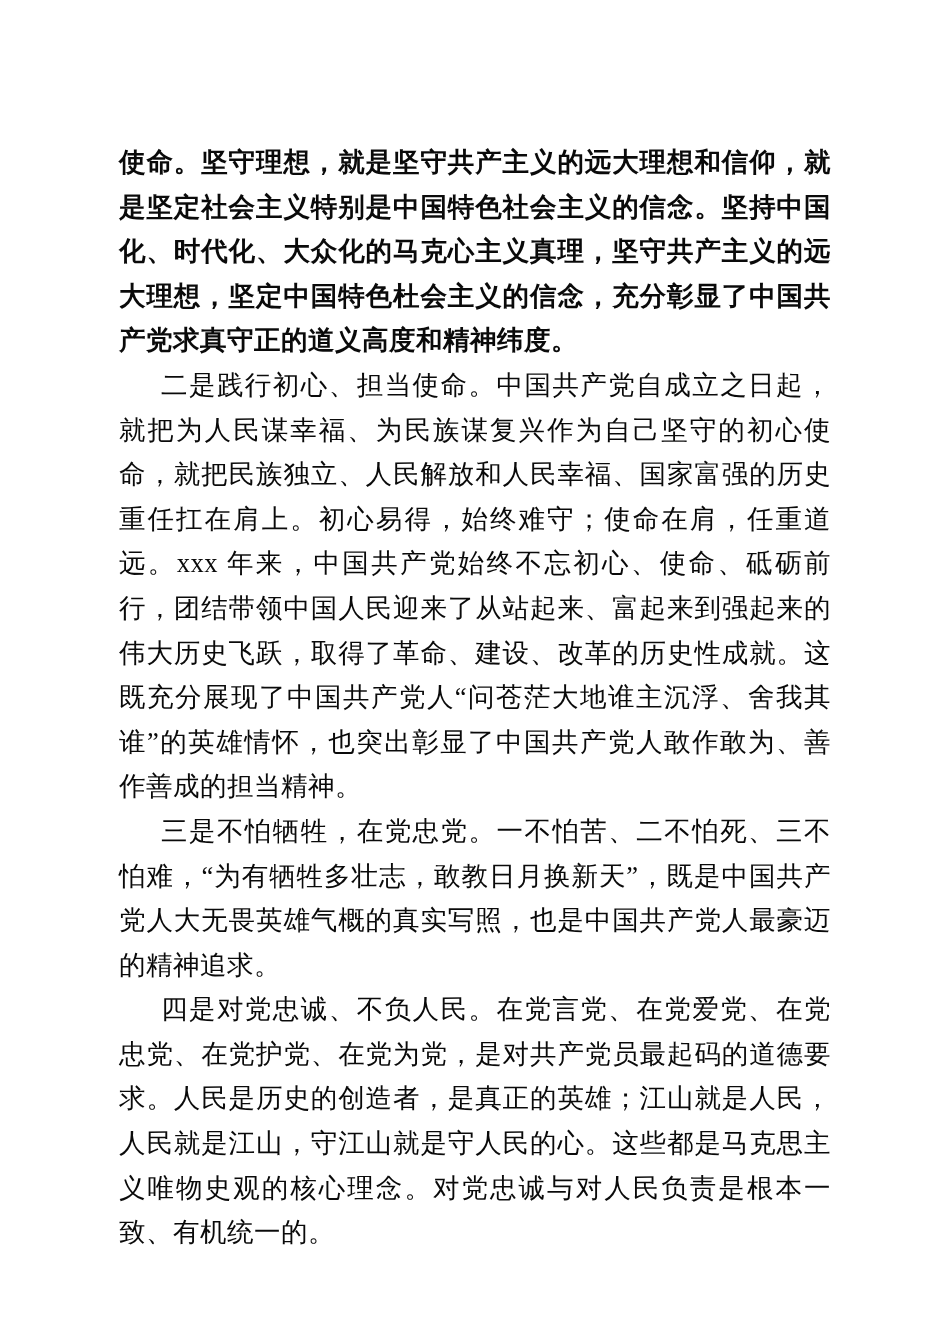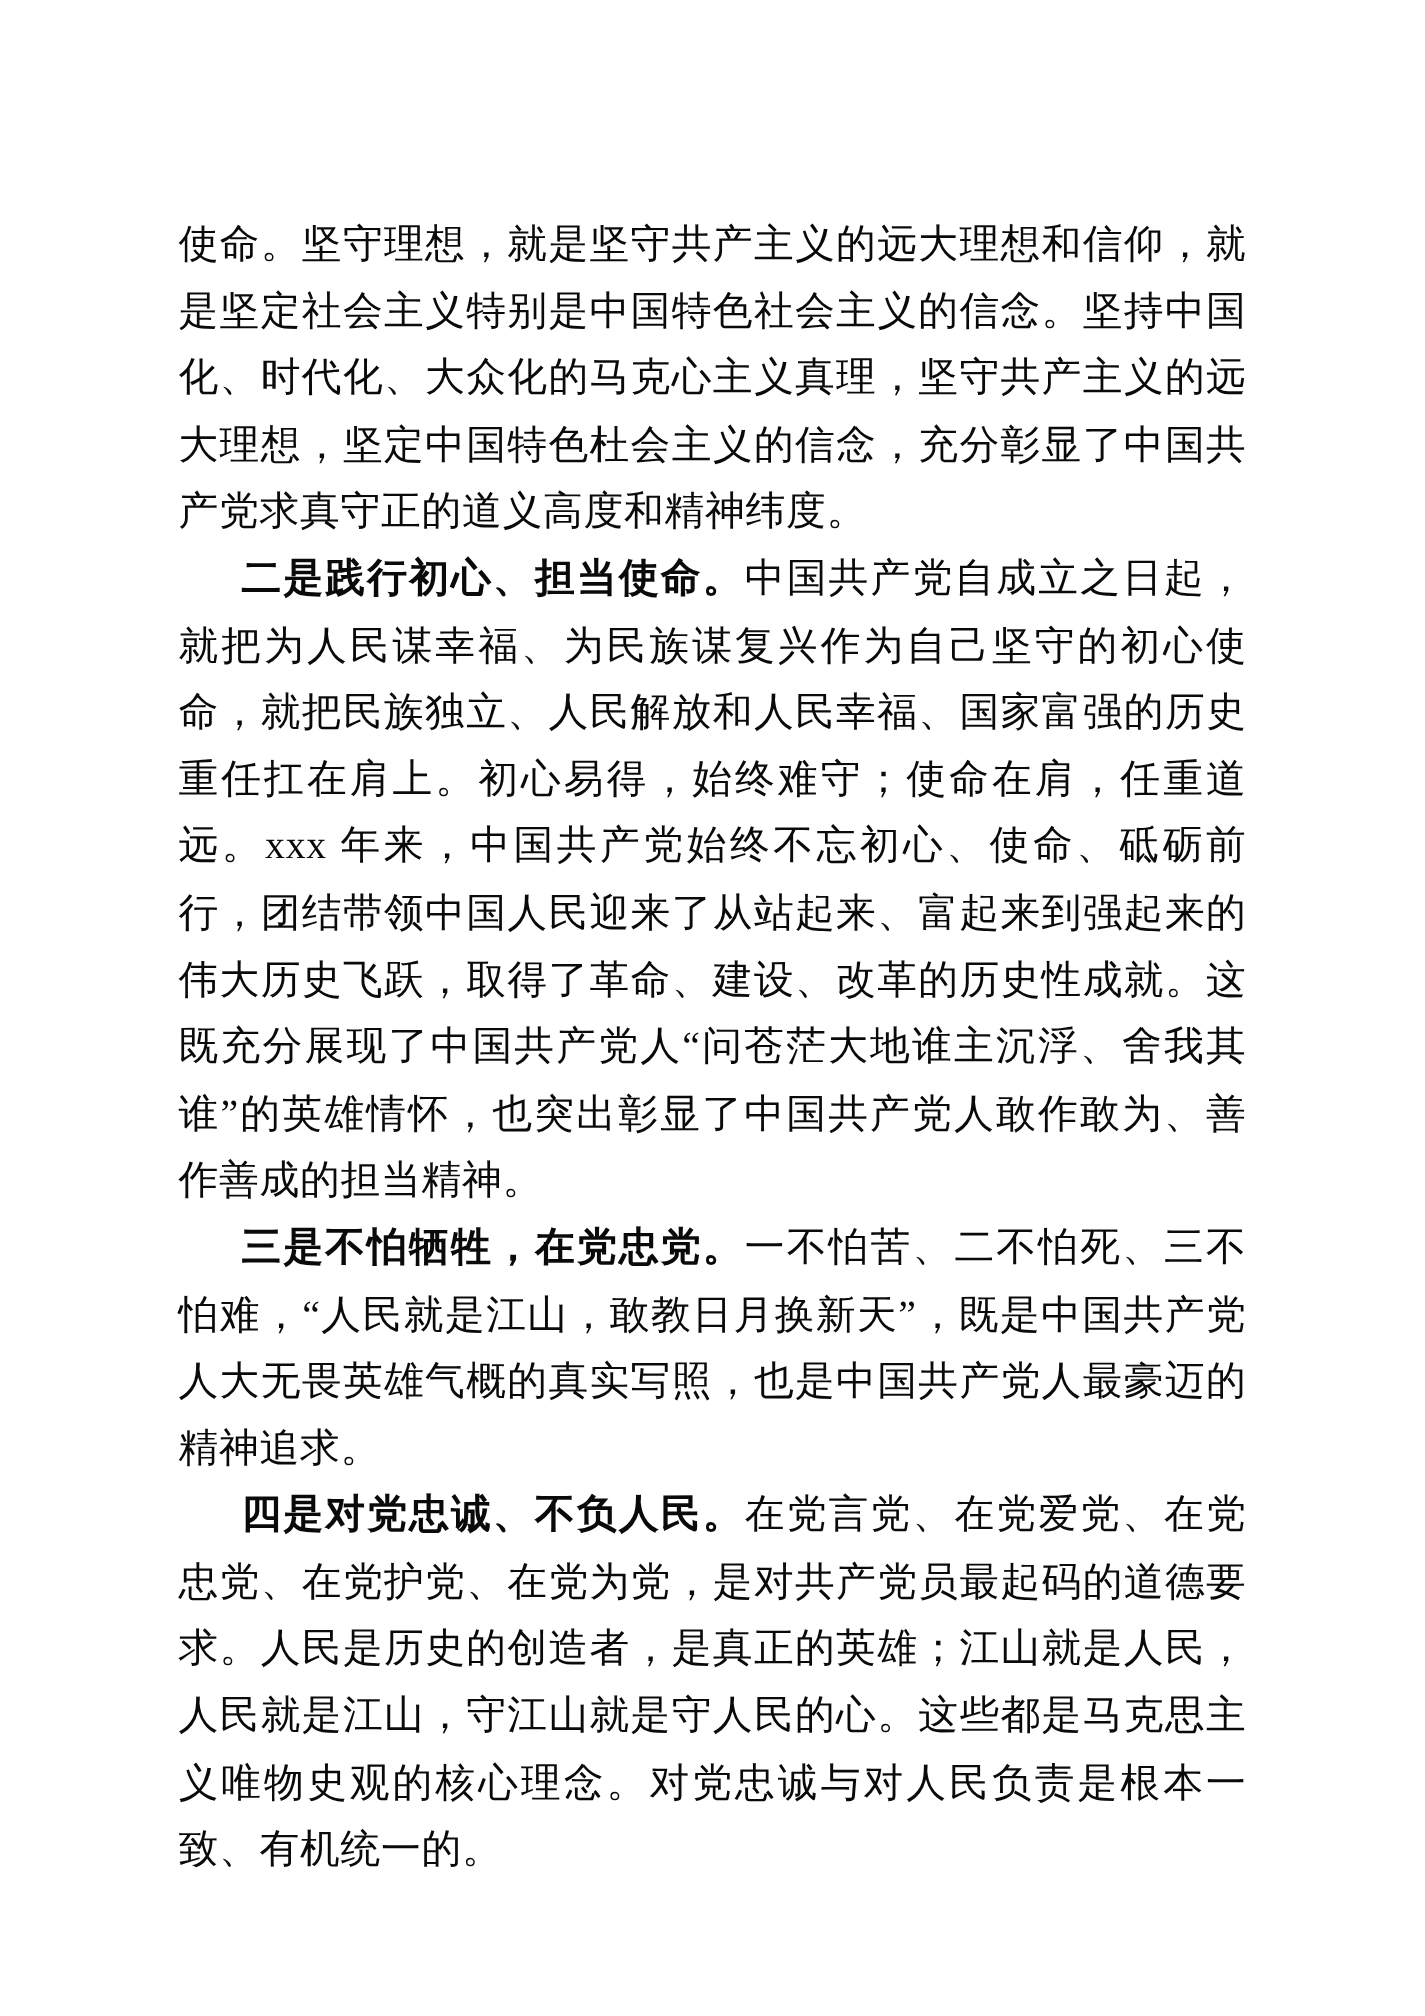--- a/index.html
+++ b/index.html
@@ -31,31 +31,32 @@
     line-height: 44.6px;
     color: #0a0a0a;
     text-align: justify;
     text-justify: inter-ideograph;
     text-indent: 42px;
     letter-spacing: 0.5px;
     word-break: break-all;
   }
   .para.no-indent {
     text-indent: 0;
+    font-weight: bold;
   }
   .lead {
-    font-weight: 700;
+    font-weight: 400;
   }
 </style>
 </head>
 <body>
 
 <div class="page">
 
   <p class="para no-indent"><strong class="lead"></strong><span>使命。坚守理想，就是坚守共产主义的远大理想和信仰，就是坚定社会主义特别是中国特色社会主义的信念。坚持中国化、时代化、大众化的马克心主义真理，坚守共产主义的远大理想，坚定中国特色杜会主义的信念，充分彰显了中国共产党求真守正的道义高度和精神纬度。</span></p>
 
   <p class="para"><strong class="lead">二是践行初心、担当使命。</strong><span>中国共产党自成立之日起，就把为人民谋幸福、为民族谋复兴作为自己坚守的初心使命，就把民族独立、人民解放和人民幸福、国家富强的历史重任扛在肩上。初心易得，始终难守；使命在肩，任重道远。xxx 年来，中国共产党始终不忘初心、使命、砥砺前行，团结带领中国人民迎来了从站起来、富起来到强起来的伟大历史飞跃，取得了革命、建设、改革的历史性成就。这既充分展现了中国共产党人“问苍茫大地谁主沉浮、舍我其谁”的英雄情怀，也突出彰显了中国共产党人敢作敢为、善作善成的担当精神。</span></p>
 
-  <p class="para"><strong class="lead">三是不怕牺牲，在党忠党。</strong><span>一不怕苦、二不怕死、三不怕难，“人民就是江山，敢教日月换新天”，既是中国共产党人大无畏英雄气概的真实写照，也是中国共产党人最豪迈的精神追求。</span></p>
+  <p class="para"><strong class="lead">三是不怕牺牲，在党忠党。</strong><span>一不怕苦、二不怕死、三不怕难，“为有牺牲多壮志，敢教日月换新天”，既是中国共产党人大无畏英雄气概的真实写照，也是中国共产党人最豪迈的精神追求。</span></p>
 
   <p class="para"><strong class="lead">四是对党忠诚、不负人民。</strong><span>在党言党、在党爱党、在党忠党、在党护党、在党为党，是对共产党员最起码的道德要求。人民是历史的创造者，是真正的英雄；江山就是人民，人民就是江山，守江山就是守人民的心。这些都是马克思主义唯物史观的核心理念。对党忠诚与对人民负责是根本一致、有机统一的。</span></p>
 
 </div>
 
 </body></html>

